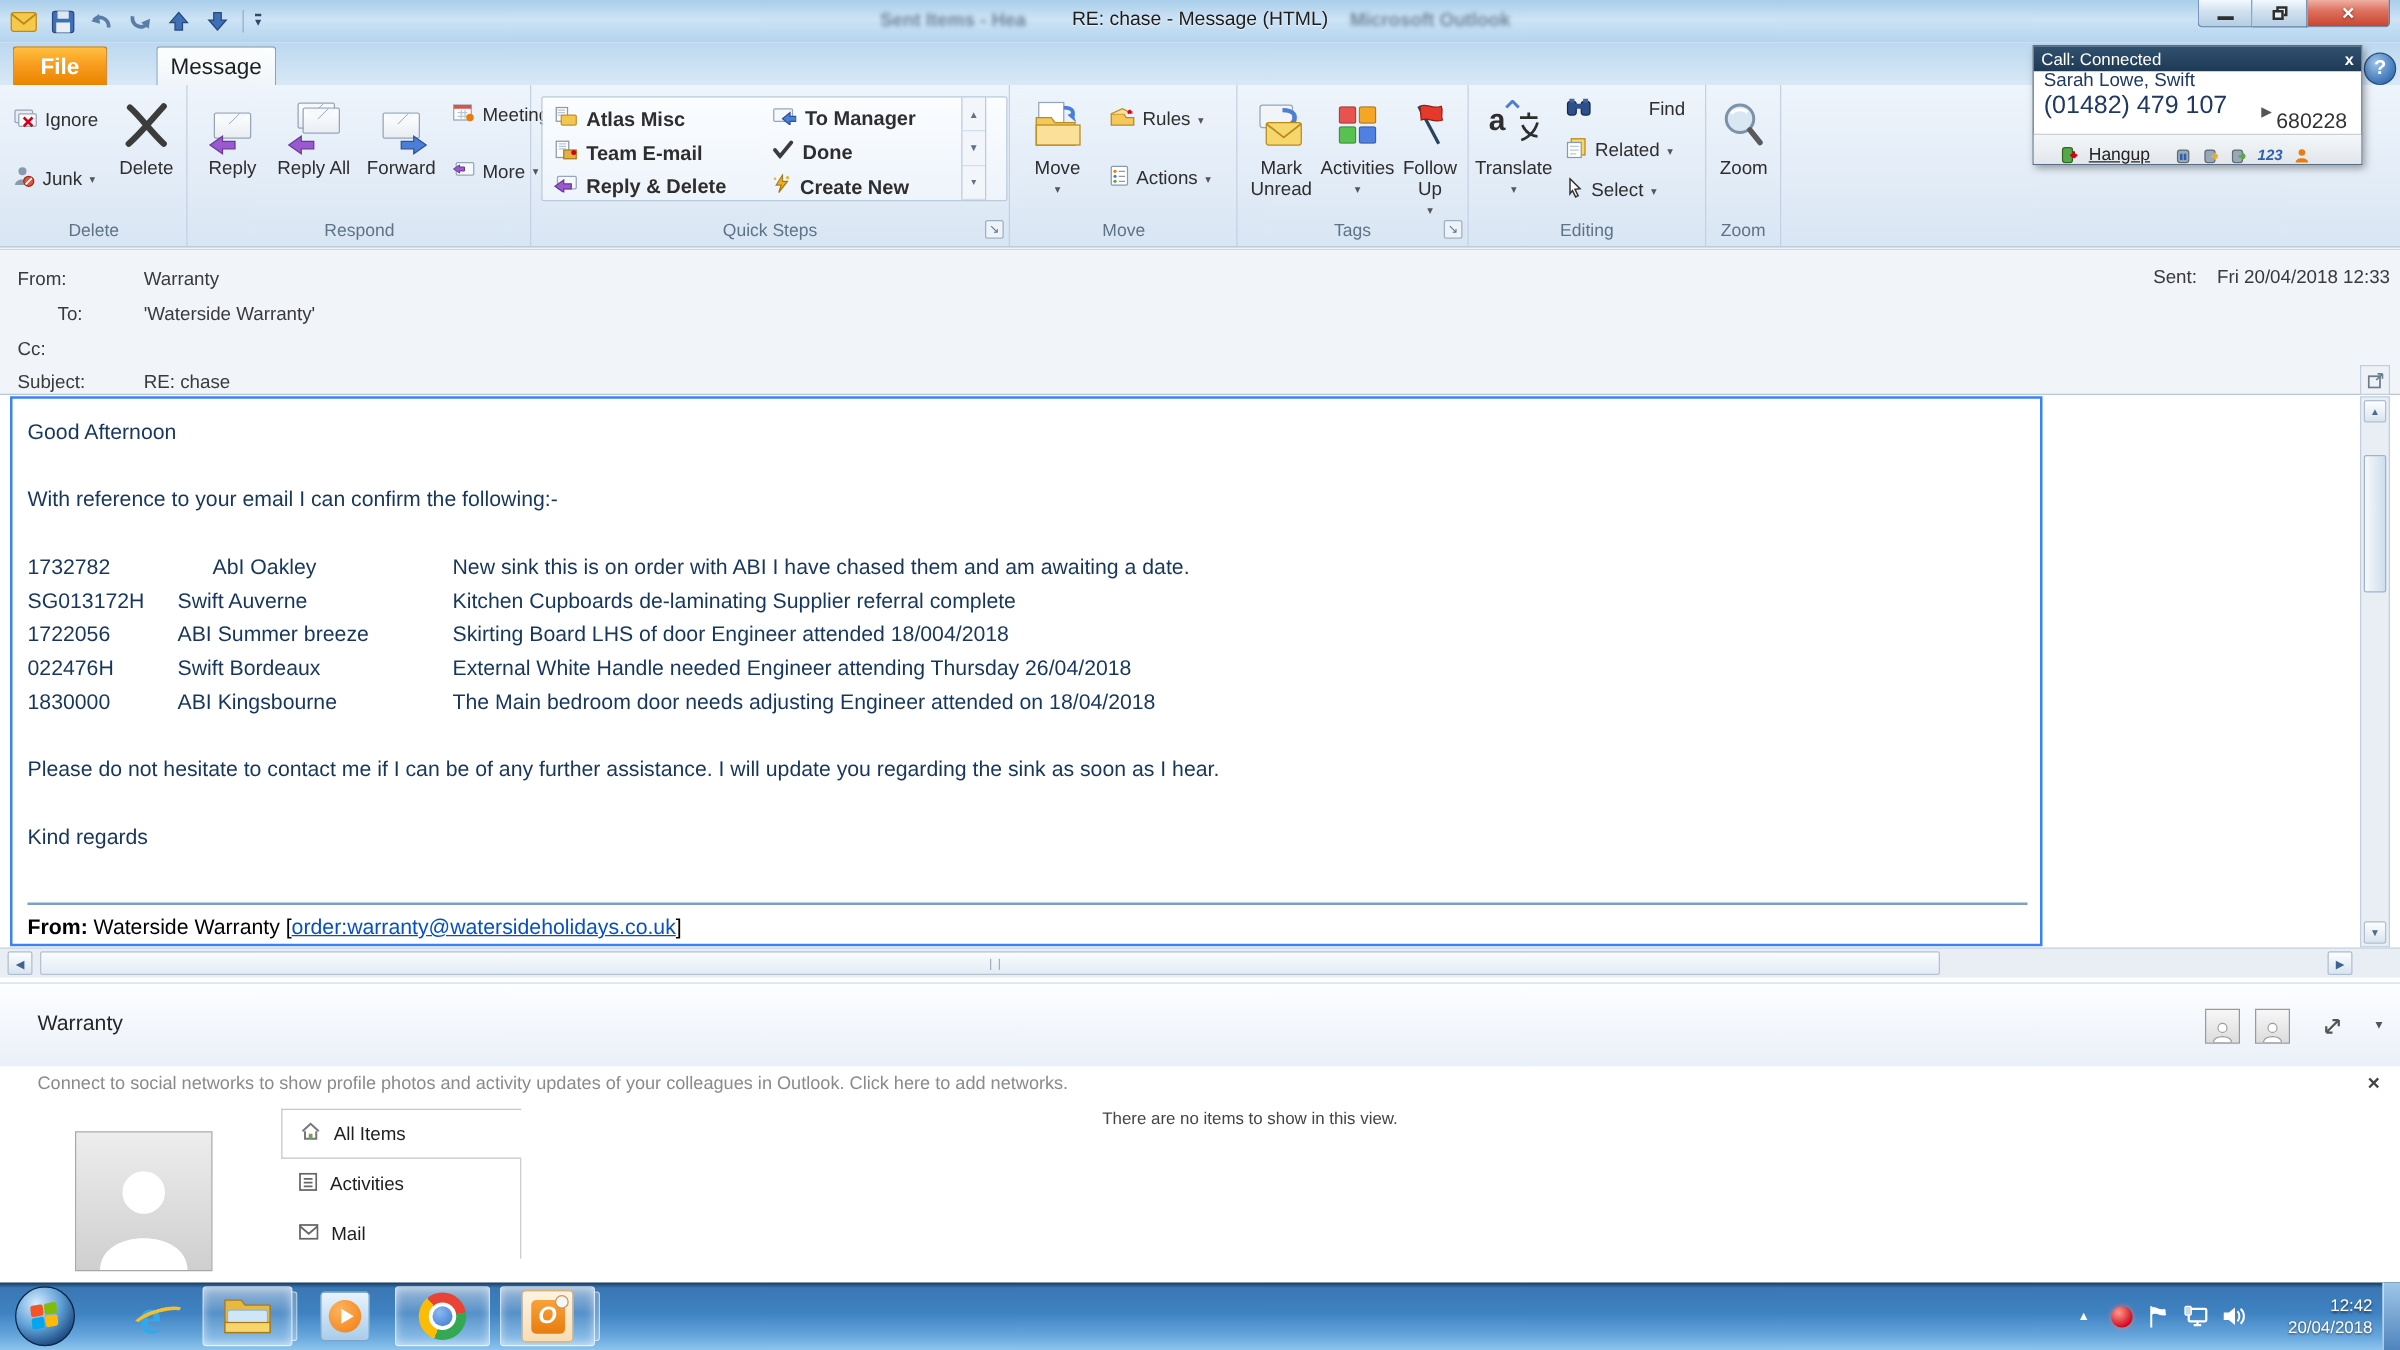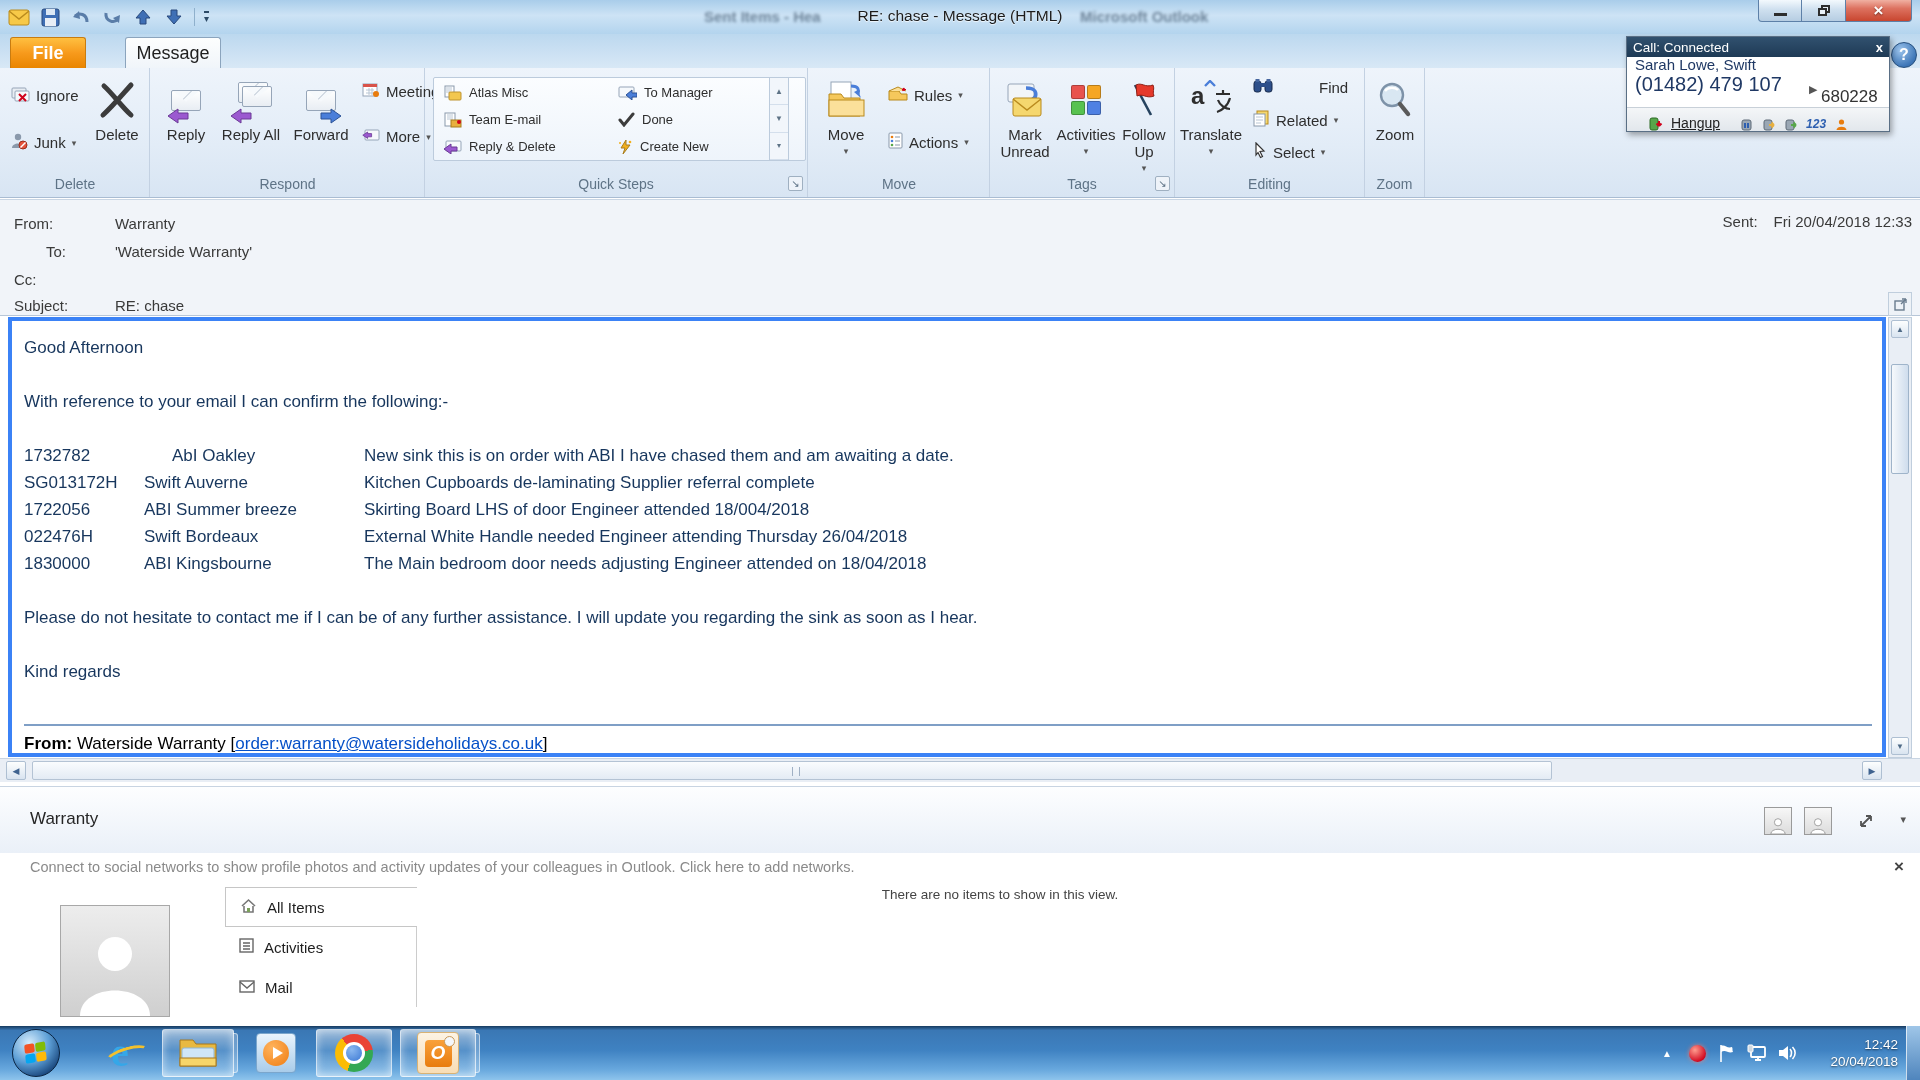--- a/index.html
+++ b/index.html
@@ -46,21 +46,21 @@
   .grplabel { position:absolute; bottom:5px; left:0; width:100%; text-align:center; font-size:14px; color:#5e7386; }
   .launcher { position:absolute; right:4px; bottom:6px; width:15px; height:15px; border:1px solid #9fb0c1; border-radius:2px;
     font-size:10px; line-height:13px; text-align:center; color:#5e7386; background:#eef3f9; }
   .sbtn { position:absolute; display:flex; align-items:center; gap:6px; font-size:15px; color:#2e2e2e; white-space:nowrap; padding:2px 4px; border-radius:2px; }
   .bigbtn { position:absolute; top:6px; display:flex; flex-direction:column; align-items:center; text-align:center;
     font-size:15px; color:#2e2e2e; line-height:17px; border-radius:3px; padding-top:4px; }
   .bigbtn .ic { height:44px; display:flex; align-items:center; justify-content:center; margin-bottom:4px; }
   .caret { font-size:9px; color:#555; }
   .qs-box { position:absolute; left:433px; top:9px; width:373px; height:84px; border:1px solid #bccbdc;
     background:linear-gradient(180deg,#fbfdff,#eef4fb); border-radius:2px; }
-  .qs-item { position:absolute; display:flex; align-items:flex-start; gap:7px; font-size:13px; color:#2e2e2e; white-space:nowrap; }
+  .qs-item { position:absolute; display:flex; align-items:flex-end; gap:7px; font-size:16px; color:#2e2e2e; white-space:nowrap;font-weight:bold; }
   .qs-scroll { position:absolute; right:18px; top:9px; width:20px; height:84px; border:1px solid #bccbdc; background:#f2f6fb;
     display:flex; flex-direction:column; }
   .qs-scroll div { flex:1; display:flex; align-items:center; justify-content:center; font-size:8px; color:#5e7386; border-bottom:1px solid #d4dfec; }
 
   
   .env { position:relative; width:30px; height:21px; background:linear-gradient(180deg,#ffffff,#e8edf3); border:1px solid #96a5b8; border-radius:2px; }
   .env:before { content:''; position:absolute; left:0; top:0; width:28px; height:11px;
     background:linear-gradient(135deg,#f6f9fc 48%,#96a5b8 50%,#f6f9fc 52%); clip-path:polygon(0 0,100% 0,50% 100%); }
   .cat { display:grid; grid-template-columns:14px 14px; grid-template-rows:14px 14px; gap:2px; }
   .cat i { border-radius:2px; border:1px solid rgba(0,0,0,.25); }
@@ -84,22 +84,22 @@
 
   
   .mhead { position:absolute; left:0; top:199px; width:1920px; height:117px; background:#f1f4f9;
     border-top:1px solid #c9d6e4; border-bottom:1px solid #b7c6d8; font-size:15px; color:#3a3a3a; }
   .mh-row { position:absolute; left:14px; }
   .mh-val { position:absolute; left:115px; }
   .mh-sent { position:absolute; top:13px; right:8px; }
   .mh-sent b { font-weight:normal; color:#3a3a3a; margin-right:16px; }
 
   
-  .mbody { position:absolute; left:8px; top:317px; width:1878px; height:440px; background:#fff;
-    border:4px solid #3b82f6; overflow:hidden; color:#17365d; font-size:17px; line-height:27px; padding:13px 10px 0 12px; }
+  .mbody { position:absolute; left:8px; top:317px; width:1626px; height:440px; background:#fff;
+    border:2px solid #3b82f6; overflow:hidden; color:#17365d; font-size:17px; line-height:27px; padding:13px 10px 0 12px; }
   .blank { height:27px; }
   .itemrow { display:flex; }
   .itemrow .c1 { width:120px; flex:none; }
   .itemrow .c2 { width:220px; flex:none; }
   .divider { height:2px; background:#7f9fc6; margin:12px 0 4px 0; }
   .quoted { color:#000; }
   .quoted b { font-weight:bold; }
   .mlink { color:#0550c8; text-decoration:underline; }
 
   .vscroll { position:absolute; left:1888px; top:317px; width:24px; height:441px; background:#e9eef5; border:1px solid #c0cedd; }

